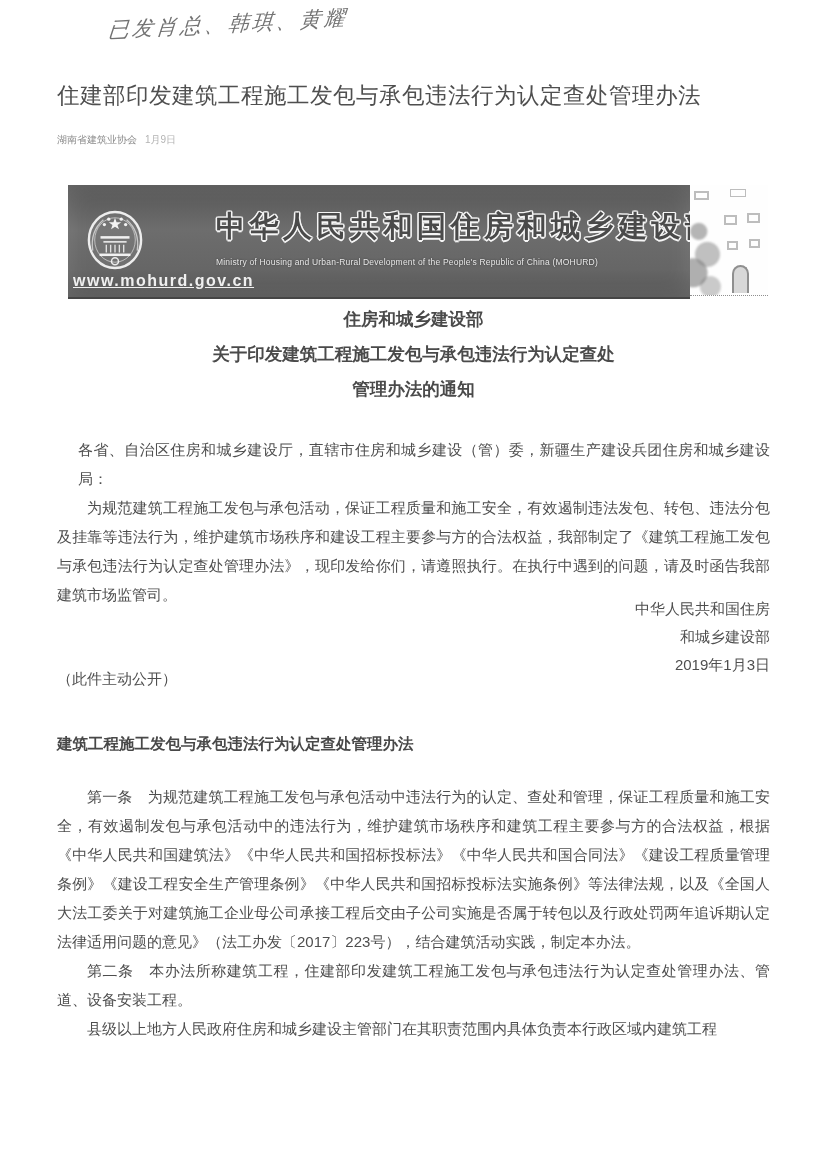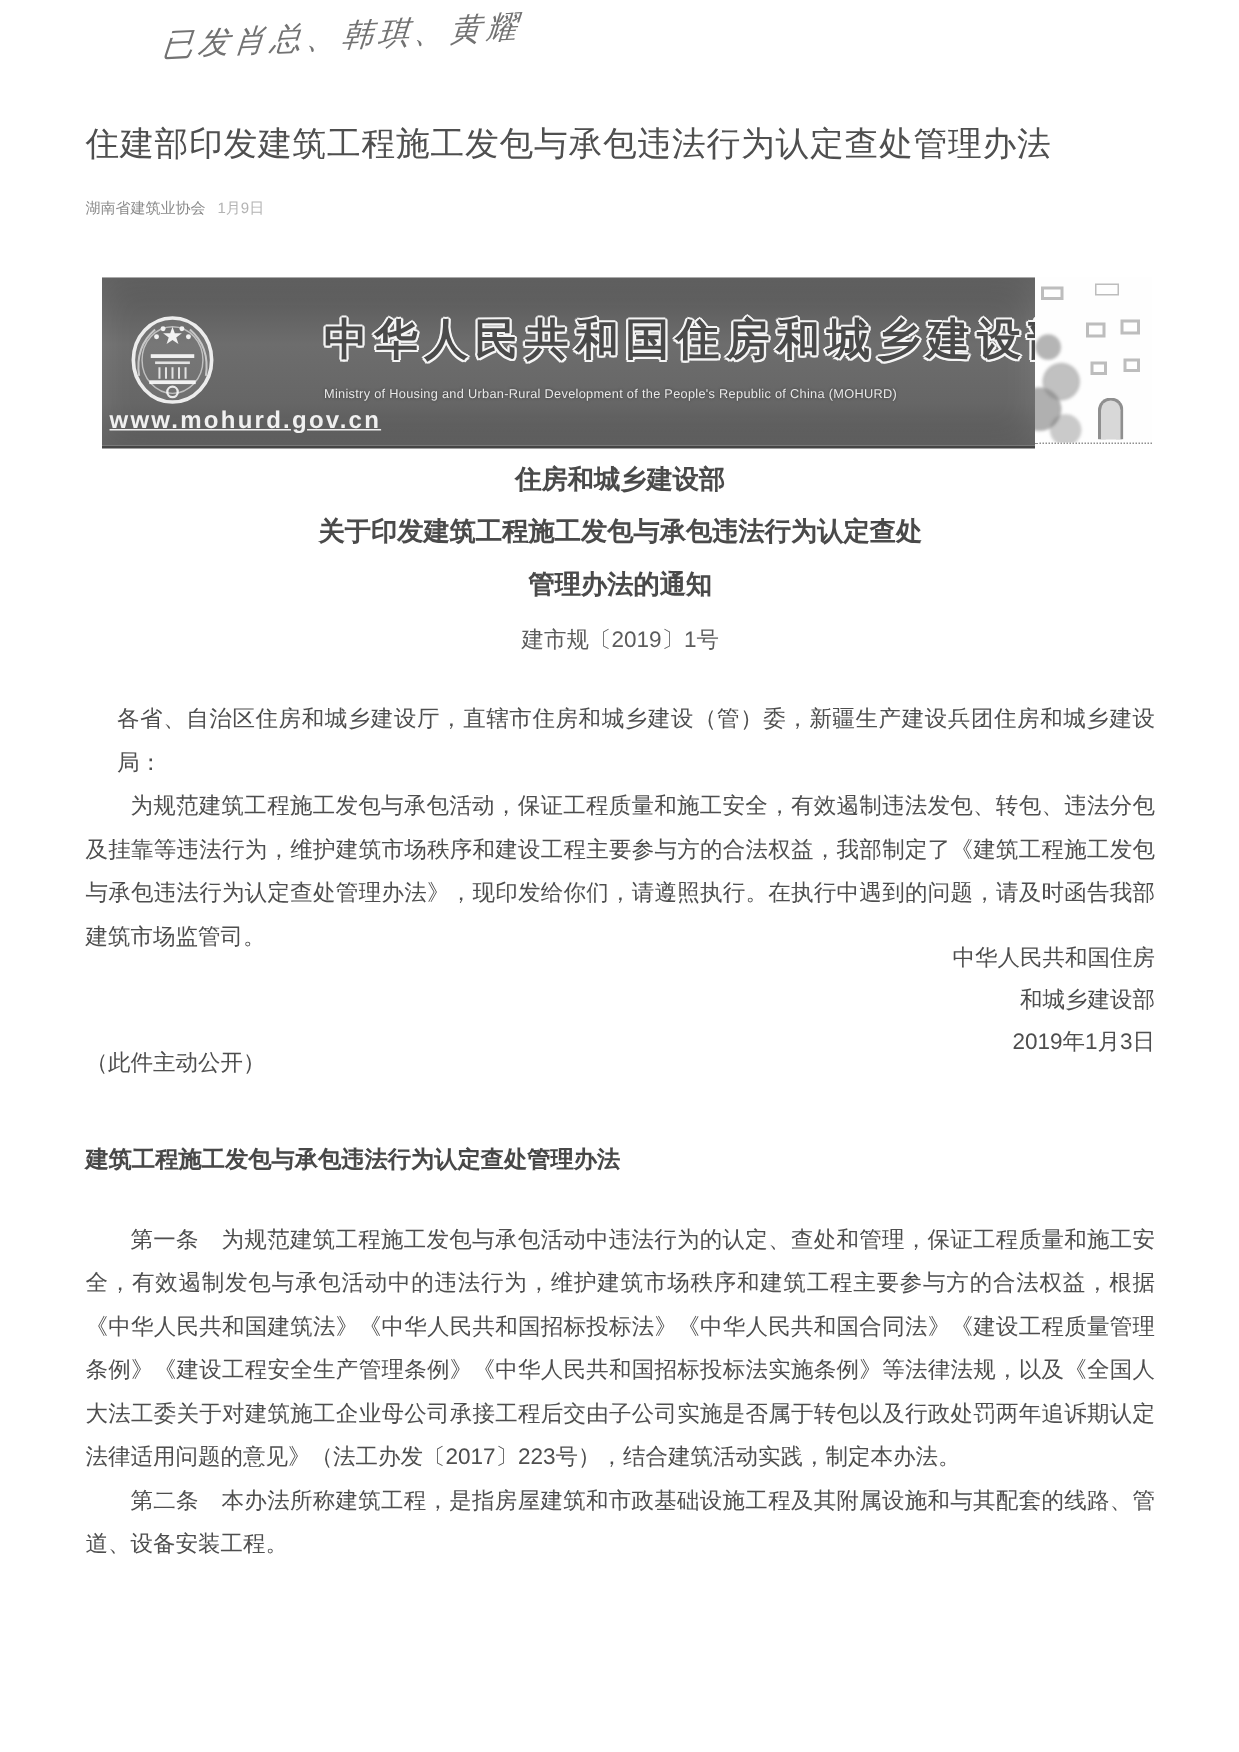--- a/index.html
+++ b/index.html
@@ -232,34 +232,34 @@
         <div class="tree"></div>
       </div>
     </div>
 
     <div class="notice-heading">
       <div>住房和城乡建设部</div>
       <div>关于印发建筑工程施工发包与承包违法行为认定查处</div>
       <div>管理办法的通知</div>
     </div>
 
-    <div class="doc-number">建市规〔2019〕1号</div>
 
     <p class="body-text salutation">各省、自治区住房和城乡建设厅，直辖市住房和城乡建设（管）委，新疆生产建设兵团住房和城乡建设局：</p>
     <p class="body-text indent">为规范建筑工程施工发包与承包活动，保证工程质量和施工安全，有效遏制违法发包、转包、违法分包及挂靠等违法行为，维护建筑市场秩序和建设工程主要参与方的合法权益，我部制定了《建筑工程施工发包与承包违法行为认定查处管理办法》，现印发给你们，请遵照执行。在执行中遇到的问题，请及时函告我部建筑市场监管司。</p>
 
     <div class="signature">
       <div>中华人民共和国住房</div>
       <div>和城乡建设部</div>
       <div>2019年1月3日</div>
     </div>
 
     <p class="disclosure">（此件主动公开）</p>
 
     <h2 class="regulation-title">建筑工程施工发包与承包违法行为认定查处管理办法</h2>
 
     <div class="articles">
       <p class="body-text indent">第一条　为规范建筑工程施工发包与承包活动中违法行为的认定、查处和管理，保证工程质量和施工安全，有效遏制发包与承包活动中的违法行为，维护建筑市场秩序和建筑工程主要参与方的合法权益，根据《中华人民共和国建筑法》《中华人民共和国招标投标法》《中华人民共和国合同法》《建设工程质量管理条例》《建设工程安全生产管理条例》《中华人民共和国招标投标法实施条例》等法律法规，以及《全国人大法工委关于对建筑施工企业母公司承接工程后交由子公司实施是否属于转包以及行政处罚两年追诉期认定法律适用问题的意见》（法工办发〔2017〕223号），结合建筑活动实践，制定本办法。</p>
-      <p class="body-text indent">第二条　本办法所称建筑工程，是指房屋建筑和市政基础设施工程及其附属设施和与其配套的线路、管道、设备安装工程。</p>
+      <p class="body-text indent">第二条　本办法所称建筑工程，住建部印发建筑工程施工发包与承包违法行为认定查处管理办法、管道、设备安装工程。</p>
+      <p class="body-text indent">县级以上地方人民政府住房和城乡建设主管部门在其职责范围内具体负责本行政区域内建筑工程</p>
     </div>
 
   </div>
 </div>
 
 </body></html>

